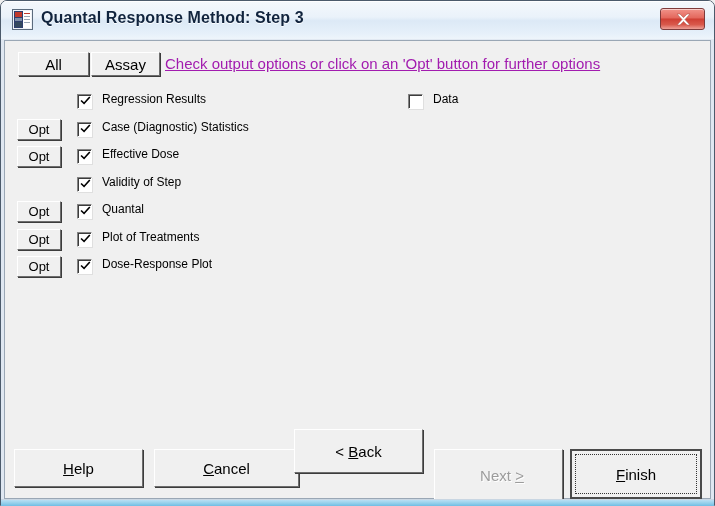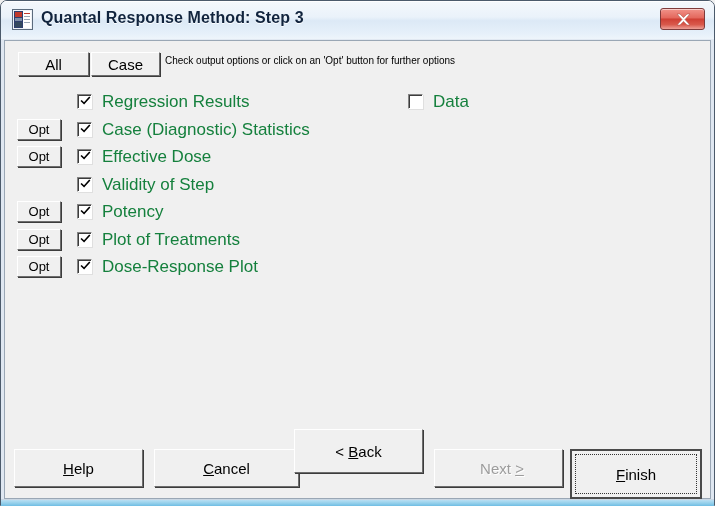--- a/index.html
+++ b/index.html
@@ -148,44 +148,45 @@
     left: 3px; top: 3px; right: 3px; bottom: 3px;
     border: 1px dotted #333333;
     pointer-events: none;
   }
   .mn { text-decoration: underline; }
 
   
   .instruction {
     position: absolute;
     left: 165px; top: 55px;
-    font-size: 10px;
-    color: #000000;
+    font-size: 15px;
+    color: #a21caf;
     white-space: nowrap;
+    text-decoration: underline;
   }
   .cbox {
     position: absolute;
     width: 15px; height: 15px;
     box-sizing: border-box;
     background: #ffffff;
     border-top: 1px solid #848484;
     border-left: 1px solid #848484;
     border-right: 1px solid #ffffff;
     border-bottom: 1px solid #ffffff;
     box-shadow: inset 1px 1px 0 0 #3c3c3c, 1px 1px 0 0 #dfdfdf;
     cursor: pointer;
   }
   .cbox svg {
     position: absolute;
     left: 1px; top: 0px;
   }
   .opt-label {
     position: absolute;
-    font-size: 17px;
-    color: #15803d;
+    font-size: 12px;
+    color: #000000;
     white-space: nowrap;
     cursor: default;
   }
 </style>
 </head>
 <body>
 
 <div id="window">
 
   <div class="frame-outer"></div>
@@ -215,21 +216,21 @@
         <path d="M3 2 L6 2 L9.5 5.6 L13 2 L16 2 L11 7.5 L16 13 L13 13 L9.5 9.4 L6 13 L3 13 L8 7.5 Z" fill="#ffffff" stroke="#b0554c" stroke-width="0.6"></path>
       </svg>
     </div>
   </div>
 
   <div class="frame-inner"></div>
 
   <div class="client">
 
     <button class="btn" style="left:13px; top:11px; width:71px; height:24px;">All</button>
-    <button class="btn" style="left:86px; top:11px; width:69px; height:24px;">Case</button>
+    <button class="btn" style="left:86px; top:11px; width:69px; height:24px;">Assay</button>
   </div>
 
   <div class="instruction">Check output options or click on an 'Opt' button for further options</div>
 
   <div id="options-host">
       <div class="cbox" style="left: 77px; top: 94px;">
         <svg width="13" height="13" viewBox="0 0 13 13">
           <path d="M1.5 6 L2.6 4.9 L5 7.2 L10.2 1.4 L11.4 2.4 L5.1 9.6 Z" fill="#000000"></path>
         </svg>
       </div>
@@ -253,21 +254,21 @@
           <path d="M1.5 6 L2.6 4.9 L5 7.2 L10.2 1.4 L11.4 2.4 L5.1 9.6 Z" fill="#000000"></path>
         </svg>
       </div>
       <div class="opt-label" style="left: 102px; top: 174.5px;">Validity of Step</div>
       <button class="btn small" style="left: 17px; top: 201px; width: 44px; height: 21px;">Opt</button>
       <div class="cbox" style="left: 77px; top: 204px;">
         <svg width="13" height="13" viewBox="0 0 13 13">
           <path d="M1.5 6 L2.6 4.9 L5 7.2 L10.2 1.4 L11.4 2.4 L5.1 9.6 Z" fill="#000000"></path>
         </svg>
       </div>
-      <div class="opt-label" style="left: 102px; top: 202px;">Potency</div>
+      <div class="opt-label" style="left: 102px; top: 202px;">Quantal</div>
       <button class="btn small" style="left: 17px; top: 228.5px; width: 44px; height: 21px;">Opt</button>
       <div class="cbox" style="left: 77px; top: 231.5px;">
         <svg width="13" height="13" viewBox="0 0 13 13">
           <path d="M1.5 6 L2.6 4.9 L5 7.2 L10.2 1.4 L11.4 2.4 L5.1 9.6 Z" fill="#000000"></path>
         </svg>
       </div>
       <div class="opt-label" style="left: 102px; top: 229.5px;">Plot of Treatments</div>
       <button class="btn small" style="left: 17px; top: 256px; width: 44px; height: 21px;">Opt</button>
       <div class="cbox" style="left: 77px; top: 259px;">
         <svg width="13" height="13" viewBox="0 0 13 13">
@@ -284,21 +285,21 @@
   <div id="footer-host">
       <button class="btn" style="left: 14px; top: 449px; width: 129px; height: 38px;">
         <span><span class="mn">H</span>elp</span>
       </button>
       <button class="btn" style="left: 154px; top: 449px; width: 145px; height: 38px;">
         <span><span class="mn">C</span>ancel</span>
       </button>
       <button class="btn" style="left: 294px; top: 429px; width: 129px; height: 44px;">
         <span>&lt; <span class="mn">B</span>ack</span>
       </button>
-      <button class="btn disabled" style="left: 434px; top: 449px; width: 129px; height: 38px; padding-left: 7px;">
+      <button class="btn disabled" style="left: 434px; top: 449px; width: 129px; height: 52px; padding-left: 7px;">
         <span>Next <span class="mn">&gt;</span></span>
       </button>
       <button class="btn default-btn" style="left: 570px; top: 449px; width: 132px; height: 50px;">
         <span><span class="mn">F</span>inish</span>
         <span class="focus-ring"></span>
       </button>
     </div>
 
   <div class="aero-bottom-line"></div>
   <div class="aero-bottom"></div>

